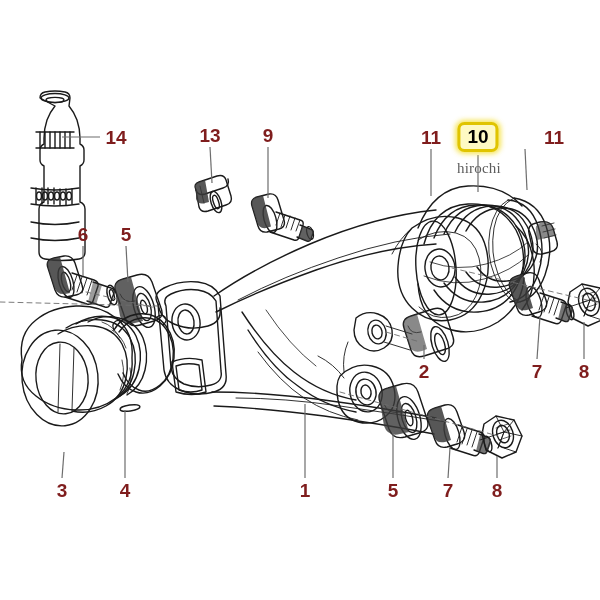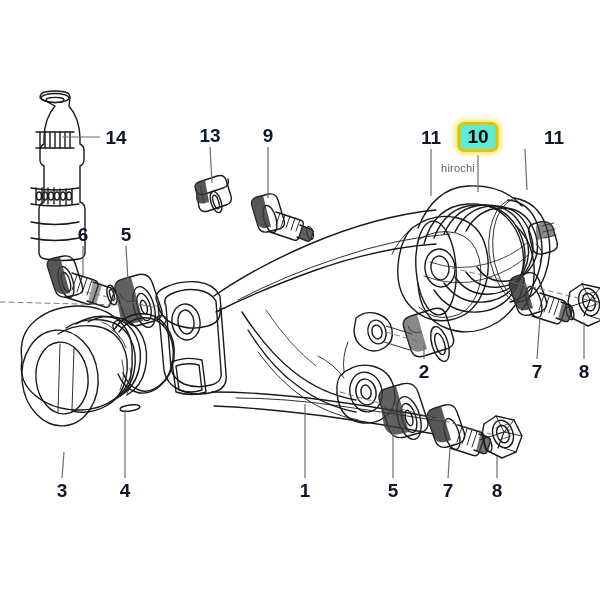--- a/index.html
+++ b/index.html
@@ -23,45 +23,46 @@
     left: 0;
     top: 0;
     width: 600px;
     height: 600px;
   }
   .callout {
     position: absolute;
     font-family: "Liberation Sans", sans-serif;
     font-weight: bold;
     font-size: 19px;
-    color: #0f172a;
+    color: #7f1d1d;
     line-height: 1;
     transform: translate(-50%, -50%);
     white-space: nowrap;
     -webkit-user-select: none;
     user-select: none;
   }
   .callout.highlighted {
     background: #f5e13c;
     border: 3px solid #e0c400;
     border-radius: 7px;
     padding: 2px 7px 3px 7px;
     box-shadow: 0 0 5px 2px rgba(245,225,60,0.85);
     color: #000000;
   }
   .watermark {
     position: absolute;
-    font-family: Liberation Sans, sans-serif;
-    font-size: 11px;
+    font-family: Liberation Serif, serif;
+    font-size: 15px;
     color: #5d5d5d;
     letter-spacing: 0.2px;
     transform: translate(-50%, -50%);
     white-space: nowrap;
     -webkit-user-select: none;
     user-select: none;
+    margin-left: 21px;
   }
 </style>
 </head>
 <body>
 
 <div id="stage">
 
   <svg id="diagram-svg" viewBox="0 0 600 600">
     <g fill="none" stroke="#1a1a1a" stroke-width="1.4" stroke-linecap="round" stroke-linejoin="round">
 
@@ -335,21 +336,21 @@
         <line x1="537" y1="359" x2="540" y2="316"></line>
         <line x1="584" y1="359" x2="584" y2="322"></line>
       </g>
   </svg>
 
   <div id="callout-layer">
       <div class="callout" style="left: 116px; top: 137px;">14</div>
       <div class="callout" style="left: 210px; top: 135px;">13</div>
       <div class="callout" style="left: 268px; top: 135px;">9</div>
       <div class="callout" style="left: 431px; top: 137px;">11</div>
-      <div class="callout highlighted" style="left: 478px; top: 137px; background: #5eead4; border-color: rgb(224, 196, 0);">10</div>
+      <div class="callout highlighted" style="left: 478px; top: 137px; background: #fef9c3; border-color: rgb(224, 196, 0);">10</div>
       <div class="callout" style="left: 554px; top: 137px;">11</div>
       <div class="callout" style="left: 83px; top: 234px;">6</div>
       <div class="callout" style="left: 126px; top: 234px;">5</div>
       <div class="callout" style="left: 62px; top: 490px;">3</div>
       <div class="callout" style="left: 125px; top: 490px;">4</div>
       <div class="callout" style="left: 305px; top: 490px;">1</div>
       <div class="callout" style="left: 393px; top: 490px;">5</div>
       <div class="callout" style="left: 448px; top: 490px;">7</div>
       <div class="callout" style="left: 497px; top: 490px;">8</div>
       <div class="callout" style="left: 424px; top: 371px;">2</div>

